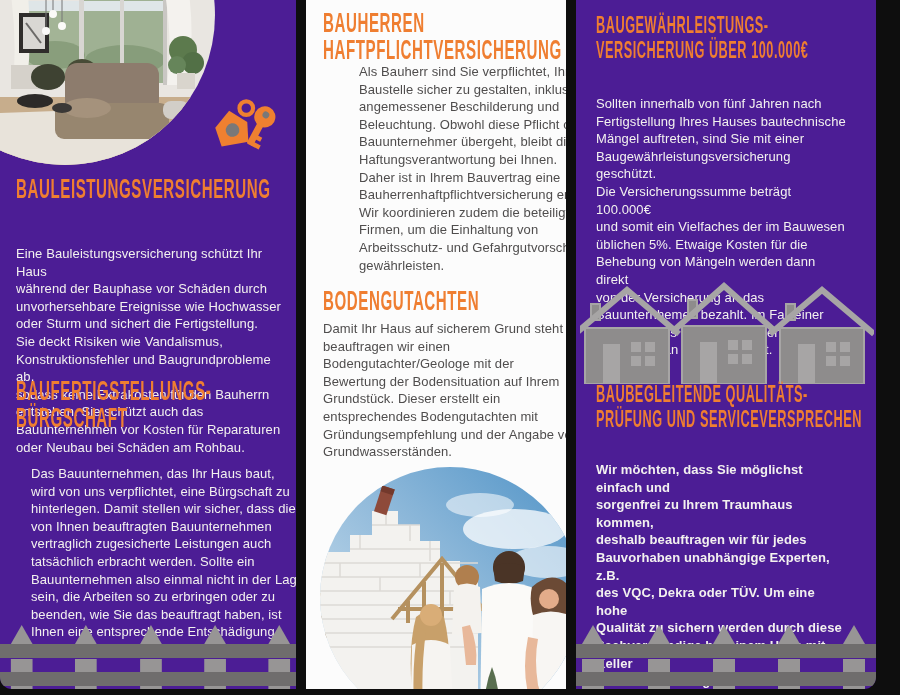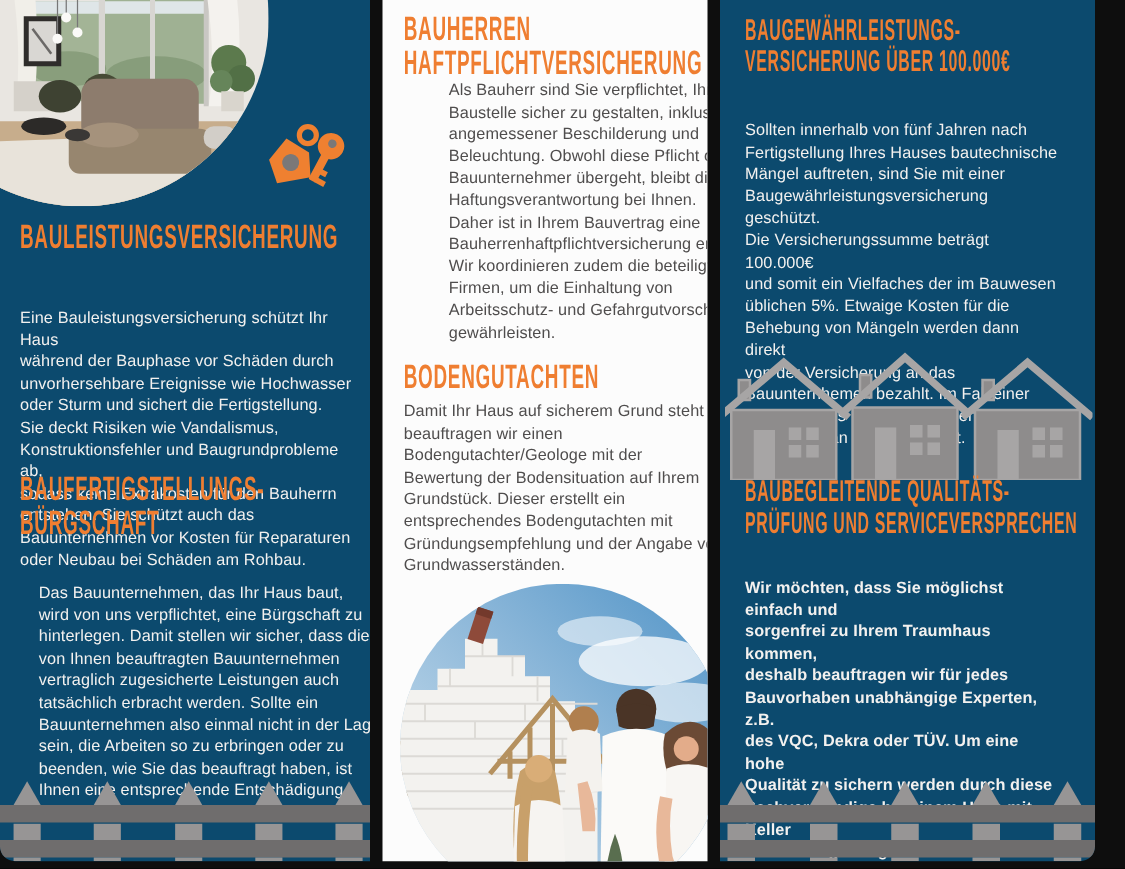--- a/index.html
+++ b/index.html
@@ -2,21 +2,21 @@
 <html><head>
 <meta charset="utf-8">
 <style>
   html,body{margin:0;padding:0;background:#000;}
   .page{
     position:relative;width:900px;height:695px;background:#0e0e0e;
     display:flex;gap:10px;box-sizing:border-box;padding-bottom:6px;
     font-family:"Liberation Sans",sans-serif;overflow:hidden;
   }
   .panel{position:relative;height:689px;overflow:hidden;}
-  .panel-gray{background:#0c4a6e;}
+  .panel-gray{background:#4c1d95;}
   .panel-left{width:296px;border-radius:0 0 0 12px;}
   .panel-mid{width:260px;background:#fcfcfc;}
   .panel-right{width:300px;border-radius:0 0 12px 0;}
 
   .heading{
     position:absolute;color:#EF7E31;font-weight:700;
     font-size:27px;line-height:27px;letter-spacing:1px;
     white-space:pre;transform:scaleX(0.56);transform-origin:0 0;
   }
   .heading-sm{font-size:24px;line-height:25px;transform:scaleX(0.53);}

